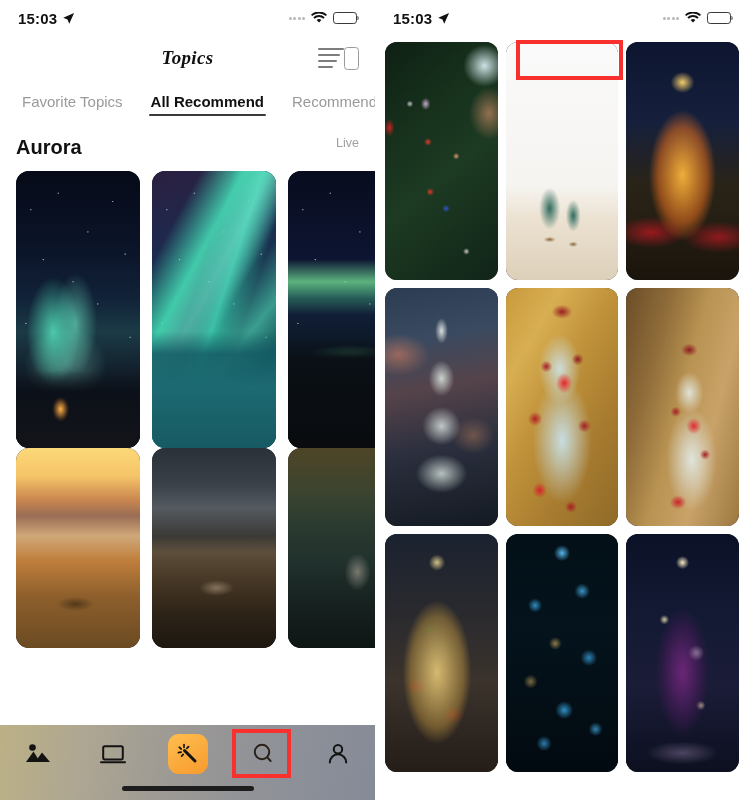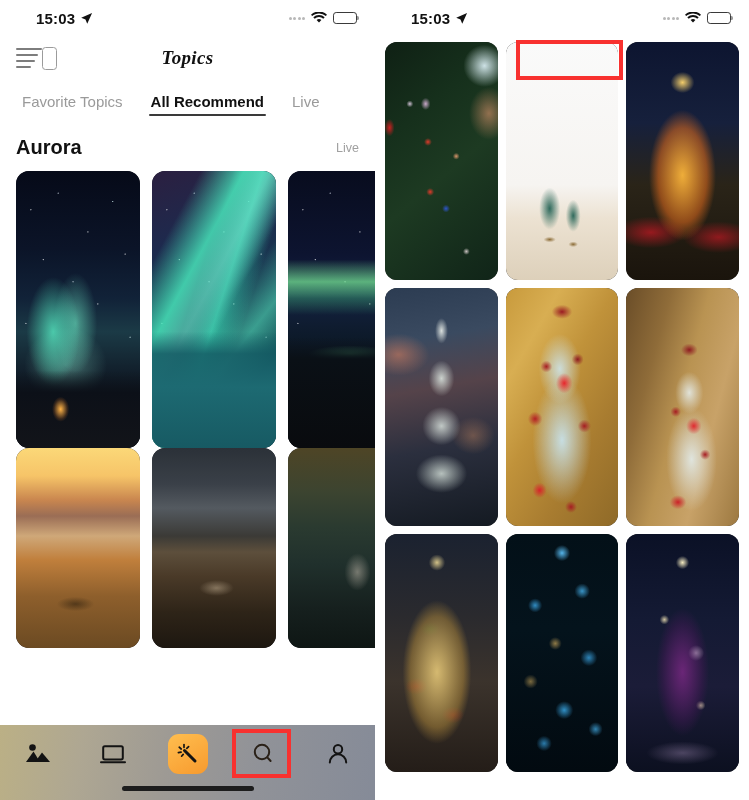--- a/index.html
+++ b/index.html
@@ -10,39 +10,39 @@
     overflow: hidden;
   }
   .screens { position: relative; width: 749px; height: 800px; display: flex; }
   .phone { position: relative; height: 800px; background: #fff; overflow: hidden; }
   .phone-left  { width: 375px; }
   .phone-right { width: 374px; }
 
   
   .statusbar {
     height: 36px; display: flex; align-items: center;
-    justify-content: space-between; padding: 0 18px 0 36px;
+    justify-content: space-between; padding: 0 18px 0 18px;
   }
   .sb-left { display: flex; align-items: center; gap: 5px; }
   .sb-time { font-size: 15px; font-weight: 700; color: #111; letter-spacing: .2px; }
   .loc-arrow { width: 13px; height: 13px; display: block; }
   .sb-right { display: flex; align-items: center; gap: 6px; }
   .sig-dots { display: flex; gap: 1.5px; align-items: flex-end; }
   .sig-dots i { width: 3px; height: 3px; background: #b8b8b8; display: block; border-radius: 50%; }
   .wifi { width: 16px; height: 12px; display: block; }
   .batt { width: 24px; height: 12px; border: 1.4px solid #3a3a3a; border-radius: 3.2px;
           position: relative; padding: 1.3px; }
   .batt::after { content: ""; position: absolute; right: -3.4px; top: 3.4px;
           width: 2px; height: 4px; background: #9a9a9a; border-radius: 0 1.5px 1.5px 0; }
   .batt-fill { height: 100%; background: #2b2b2b; border-radius: 1.4px; }
 
   
   .navbar {
     height: 44px; display: flex; align-items: center;
-    justify-content: flex-start; padding: 0 16px; position: relative;
+    justify-content: flex-end; padding: 0 16px; position: relative;
   }
   .hamburger { width: 26px; display: flex; flex-direction: column; gap: 3.6px;
                cursor: pointer; padding: 4px 0; }
   .hamburger span { height: 2.4px; background: #7d7d7d; border-radius: 1px; display: block; }
   .hamburger span:nth-child(1) { width: 100%; }
   .hamburger span:nth-child(2) { width: 86%; }
   .hamburger span:nth-child(3) { width: 72%; }
   .hamburger span:nth-child(4) { width: 56%; }
   .brand { font-family: "Liberation Serif", serif; font-style: italic; font-weight: 700;
            font-size: 19px; color: #111; letter-spacing: .3px;
@@ -63,21 +63,21 @@
 
   
   .segtabs { display: flex; align-items: flex-end; padding: 0 12px; height: 38px; gap: 8px; }
   .segtab { font-size: 15px; color: #9a9a9a; padding: 0 10px 8px 10px;
             position: relative; cursor: pointer; white-space: nowrap; }
   .segtab.active { color: #111; font-weight: 600; }
   .segtab.active::after { content: ""; position: absolute; left: 8px; right: 8px;
             bottom: 2px; height: 2px; background: #3a3a3a; border-radius: 1px; }
 
   
-  .sec-head { display: flex; align-items: center; justify-content: space-between;
+  .sec-head { display: flex; align-items: flex-start; justify-content: space-between;
               padding: 18px 16px 12px 16px; }
   .sec-title { font-size: 20px; font-weight: 700; color: #111; }
   .sec-meta { font-size: 12.5px; color: #a0a0a0; }
 
   
   .hrow { display: flex; gap: 12px; padding: 0 16px; overflow: hidden; }
   .card { flex: 0 0 auto; width: 124px; height: 277px; border-radius: 13px;
           overflow: hidden; position: relative; background: #1a1a24; cursor: pointer; }
   .card.deer { height: 200px; }
   .card .ph { position: absolute; inset: 0; }
@@ -159,20 +159,21 @@
           <span></span>
           <span></span>
       </div>
       <div class="brand">Topics</div>
       <span class="device-icon"></span>
     </div>
 
     <div class="segtabs">
       <div class="segtab">Favorite Topics</div>
       <div class="segtab active">All Recommend</div>
+      <div class="segtab">Recommend</div>
       <div class="segtab">Live</div>
     </div>
 
     <div class="sec-head">
       <div class="sec-title">Aurora</div>
       <div class="sec-meta">Live</div>
     </div>
     <div class="hrow">
       <div class="card">
         <div class="ph" style="background:linear-gradient(180deg,#060a18 0%,#0b1428 28%,#112238 46%,#1b3a46 58%,#12202c 72%,#0a1119 100%);"></div>

